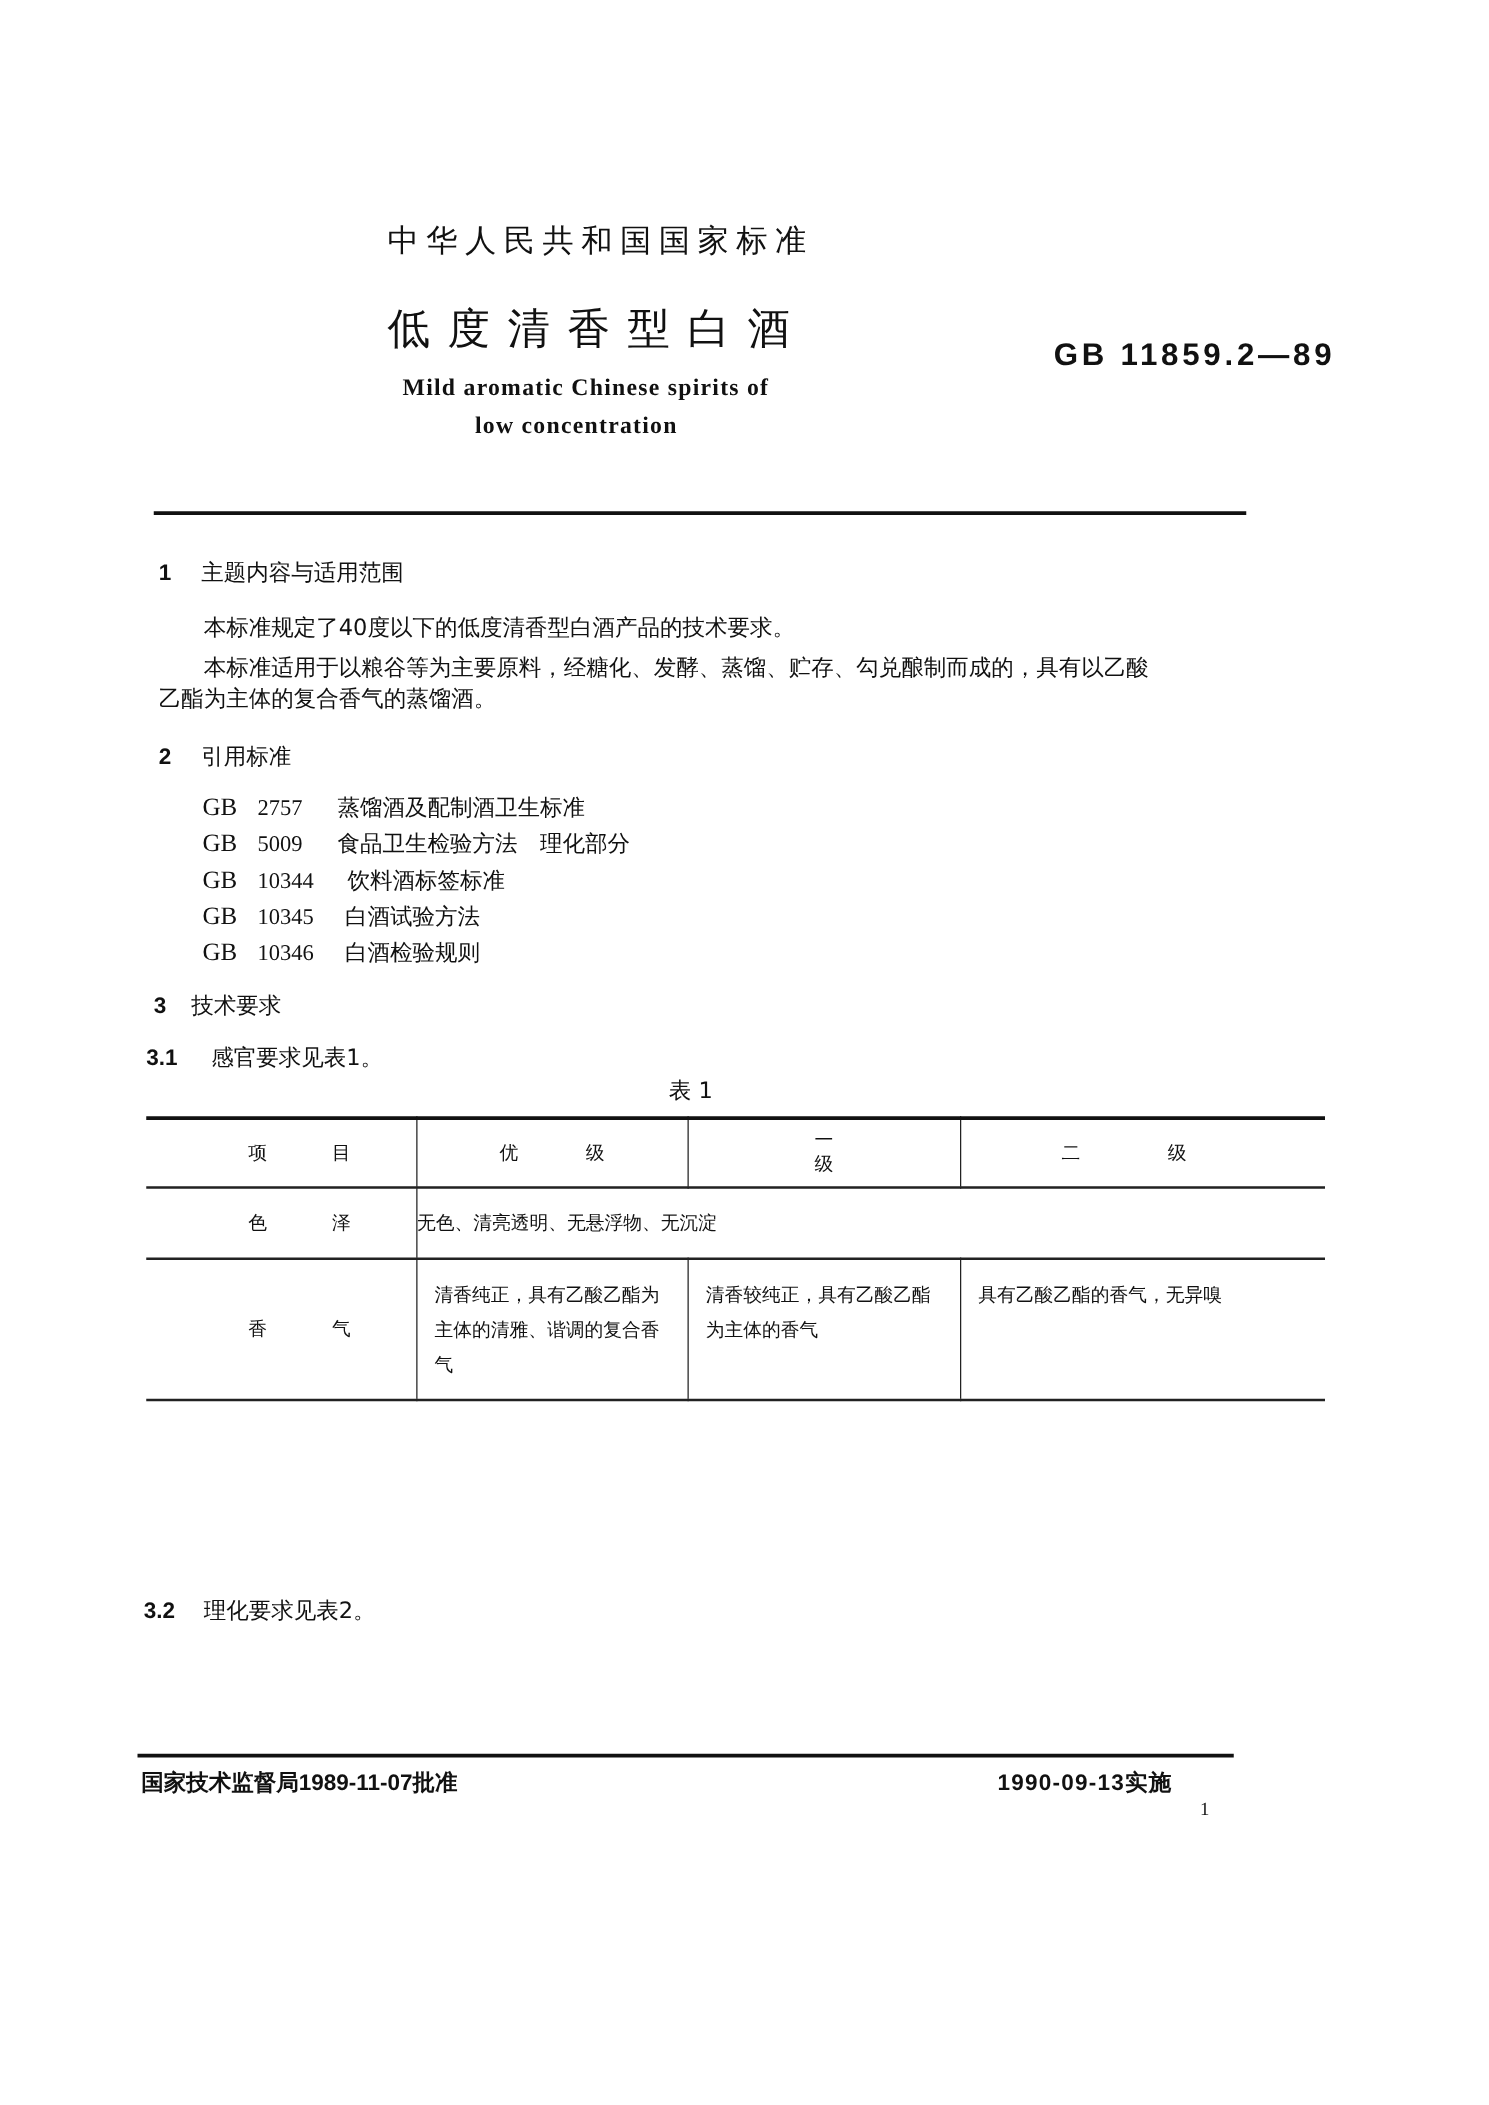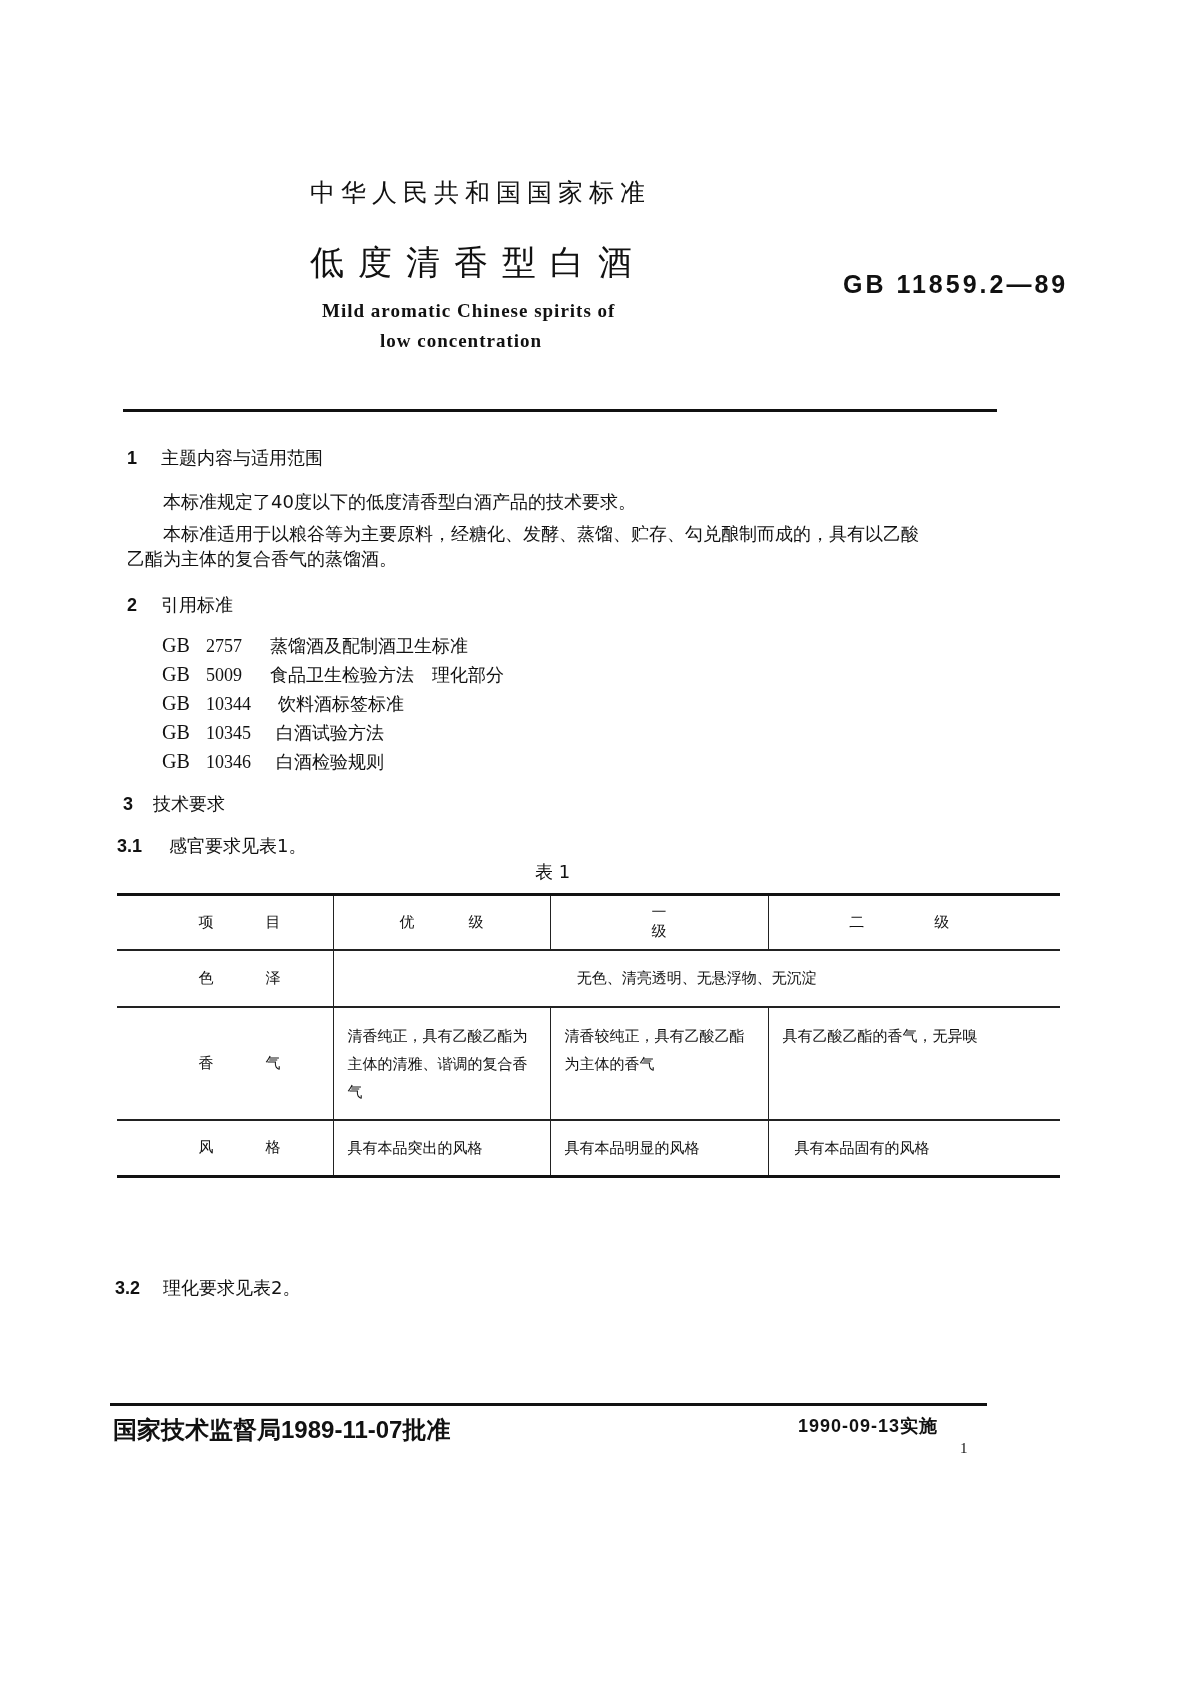--- a/index.html
+++ b/index.html
@@ -35,23 +35,23 @@
   }
   table.t1 td, table.t1 th { padding: 0; vertical-align: middle; }
   table.t1 tr { border-bottom: 2px solid #222; }
   table.t1 thead tr { border-top: 3px solid #111; }
   table.t1 tr.last { border-bottom: 3px solid #111; }
   table.t1 th, table.t1 td { border-left: 1.5px solid #222; font-weight: normal; }
   table.t1 th:first-child, table.t1 td:first-child { border-left: none; }
   .item-cell { text-align: right; letter-spacing: 52px; padding-left: 52px !important; }
   .grade-cell { text-align: center; letter-spacing: 54px; padding-left: 54px !important; }
   .desc-cell { vertical-align: top !important; padding: 14px 10px 10px 14px !important; line-height: 28px; white-space: normal; }
-  .span-cell { text-align: center; }
+  .span-cell { text-align: left; }
 
-  .footer-left { left: 113px; top: 1414px; font-size: 24px; font-weight: bold; font-family: "Liberation Sans", sans-serif; }
+  .footer-left { left: 113px; top: 1414px; font-size: 18px; font-weight: bold; font-family: "Liberation Sans", sans-serif; }
   .footer-right { left: 798px; top: 1414px; font-size: 18px; font-weight: bold; font-family: "Liberation Sans", sans-serif; letter-spacing: 1px; }
   .page-num { left: 960px; top: 1440px; font-size: 15px; font-family: "Liberation Serif", serif; }
 </style>
 </head>
 <body>
 
 <div class="abs national-std" style="left:310px;width:auto;text-align:left;">中华人民共和国国家标准</div>
 <div class="abs title-cn sans">低度清香型白酒</div>
 <div class="abs std-number">GB 11859.2—89</div>
 <div class="abs title-en1">Mild aromatic Chinese spirits of</div>
@@ -114,26 +114,20 @@
     <tr style="height:57px;">
       <td class="item-cell">色泽</td>
       <td class="span-cell" colspan="3">无色、清亮透明、无悬浮物、无沉淀</td>
     </tr>
     <tr style="height:113px;">
       <td class="item-cell">香气</td>
       <td class="desc-cell">清香纯正，具有乙酸乙酯为主体的清雅、谐调的复合香气</td>
       <td class="desc-cell">清香较纯正，具有乙酸乙酯为主体的香气</td>
       <td class="desc-cell">具有乙酸乙酯的香气，无异嗅</td>
     </tr>
-    <tr class="last" style="height:57px;">
-      <td class="item-cell">风格</td>
-      <td class="desc-cell" style="vertical-align:middle !important;padding-top:0 !important;padding-bottom:0 !important;">具有本品突出的风格</td>
-      <td class="desc-cell" style="vertical-align:middle !important;padding-top:0 !important;padding-bottom:0 !important;">具有本品明显的风格</td>
-      <td class="desc-cell" style="vertical-align:middle !important;padding-top:0 !important;padding-bottom:0 !important;padding-left:26px !important;">具有本品固有的风格</td>
-    </tr>
   </tbody>
 </table>
 
 <div class="abs para" style="left:115px;top:1276px;">
   <span class="sec-num" style="width:48px">3.2</span><span>理化要求见表2。</span>
 </div>
 
 <div class="rule" style="left:110px;top:1403px;width:877px;height:3px;"></div>
 <div class="abs footer-left">国家技术监督局1989-11-07批准</div>
 <div class="abs footer-right">1990-09-13实施</div>

